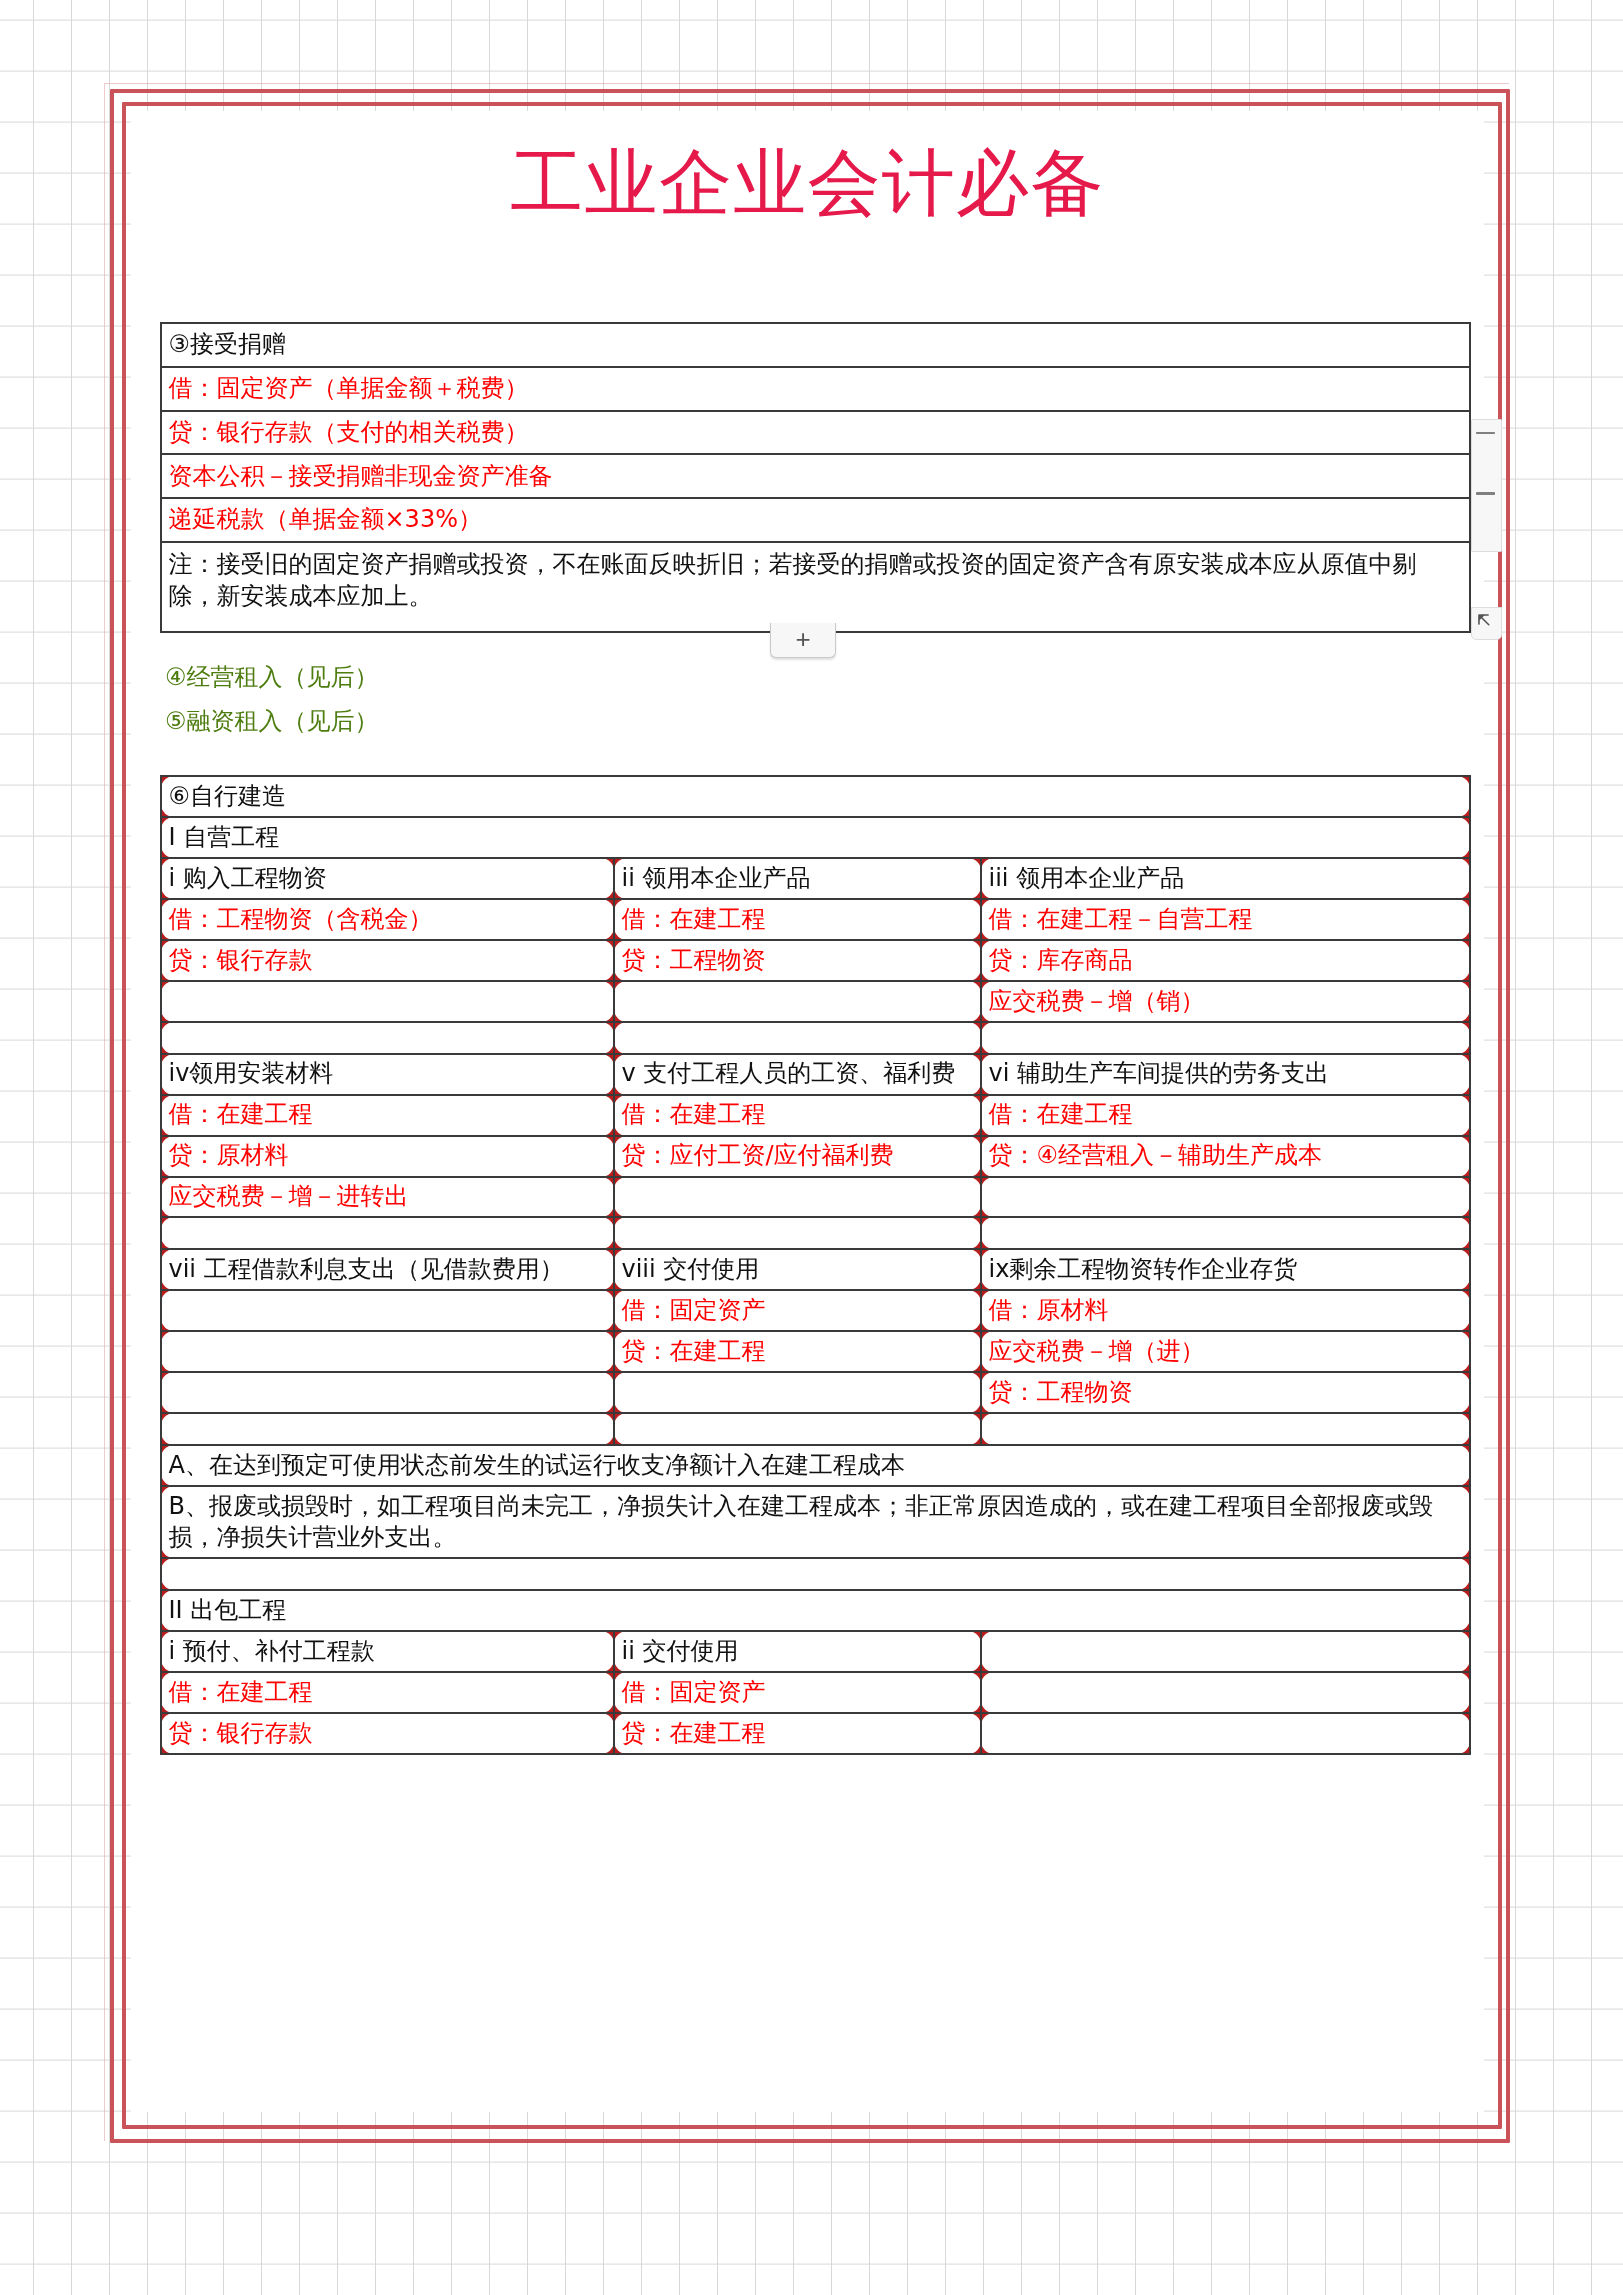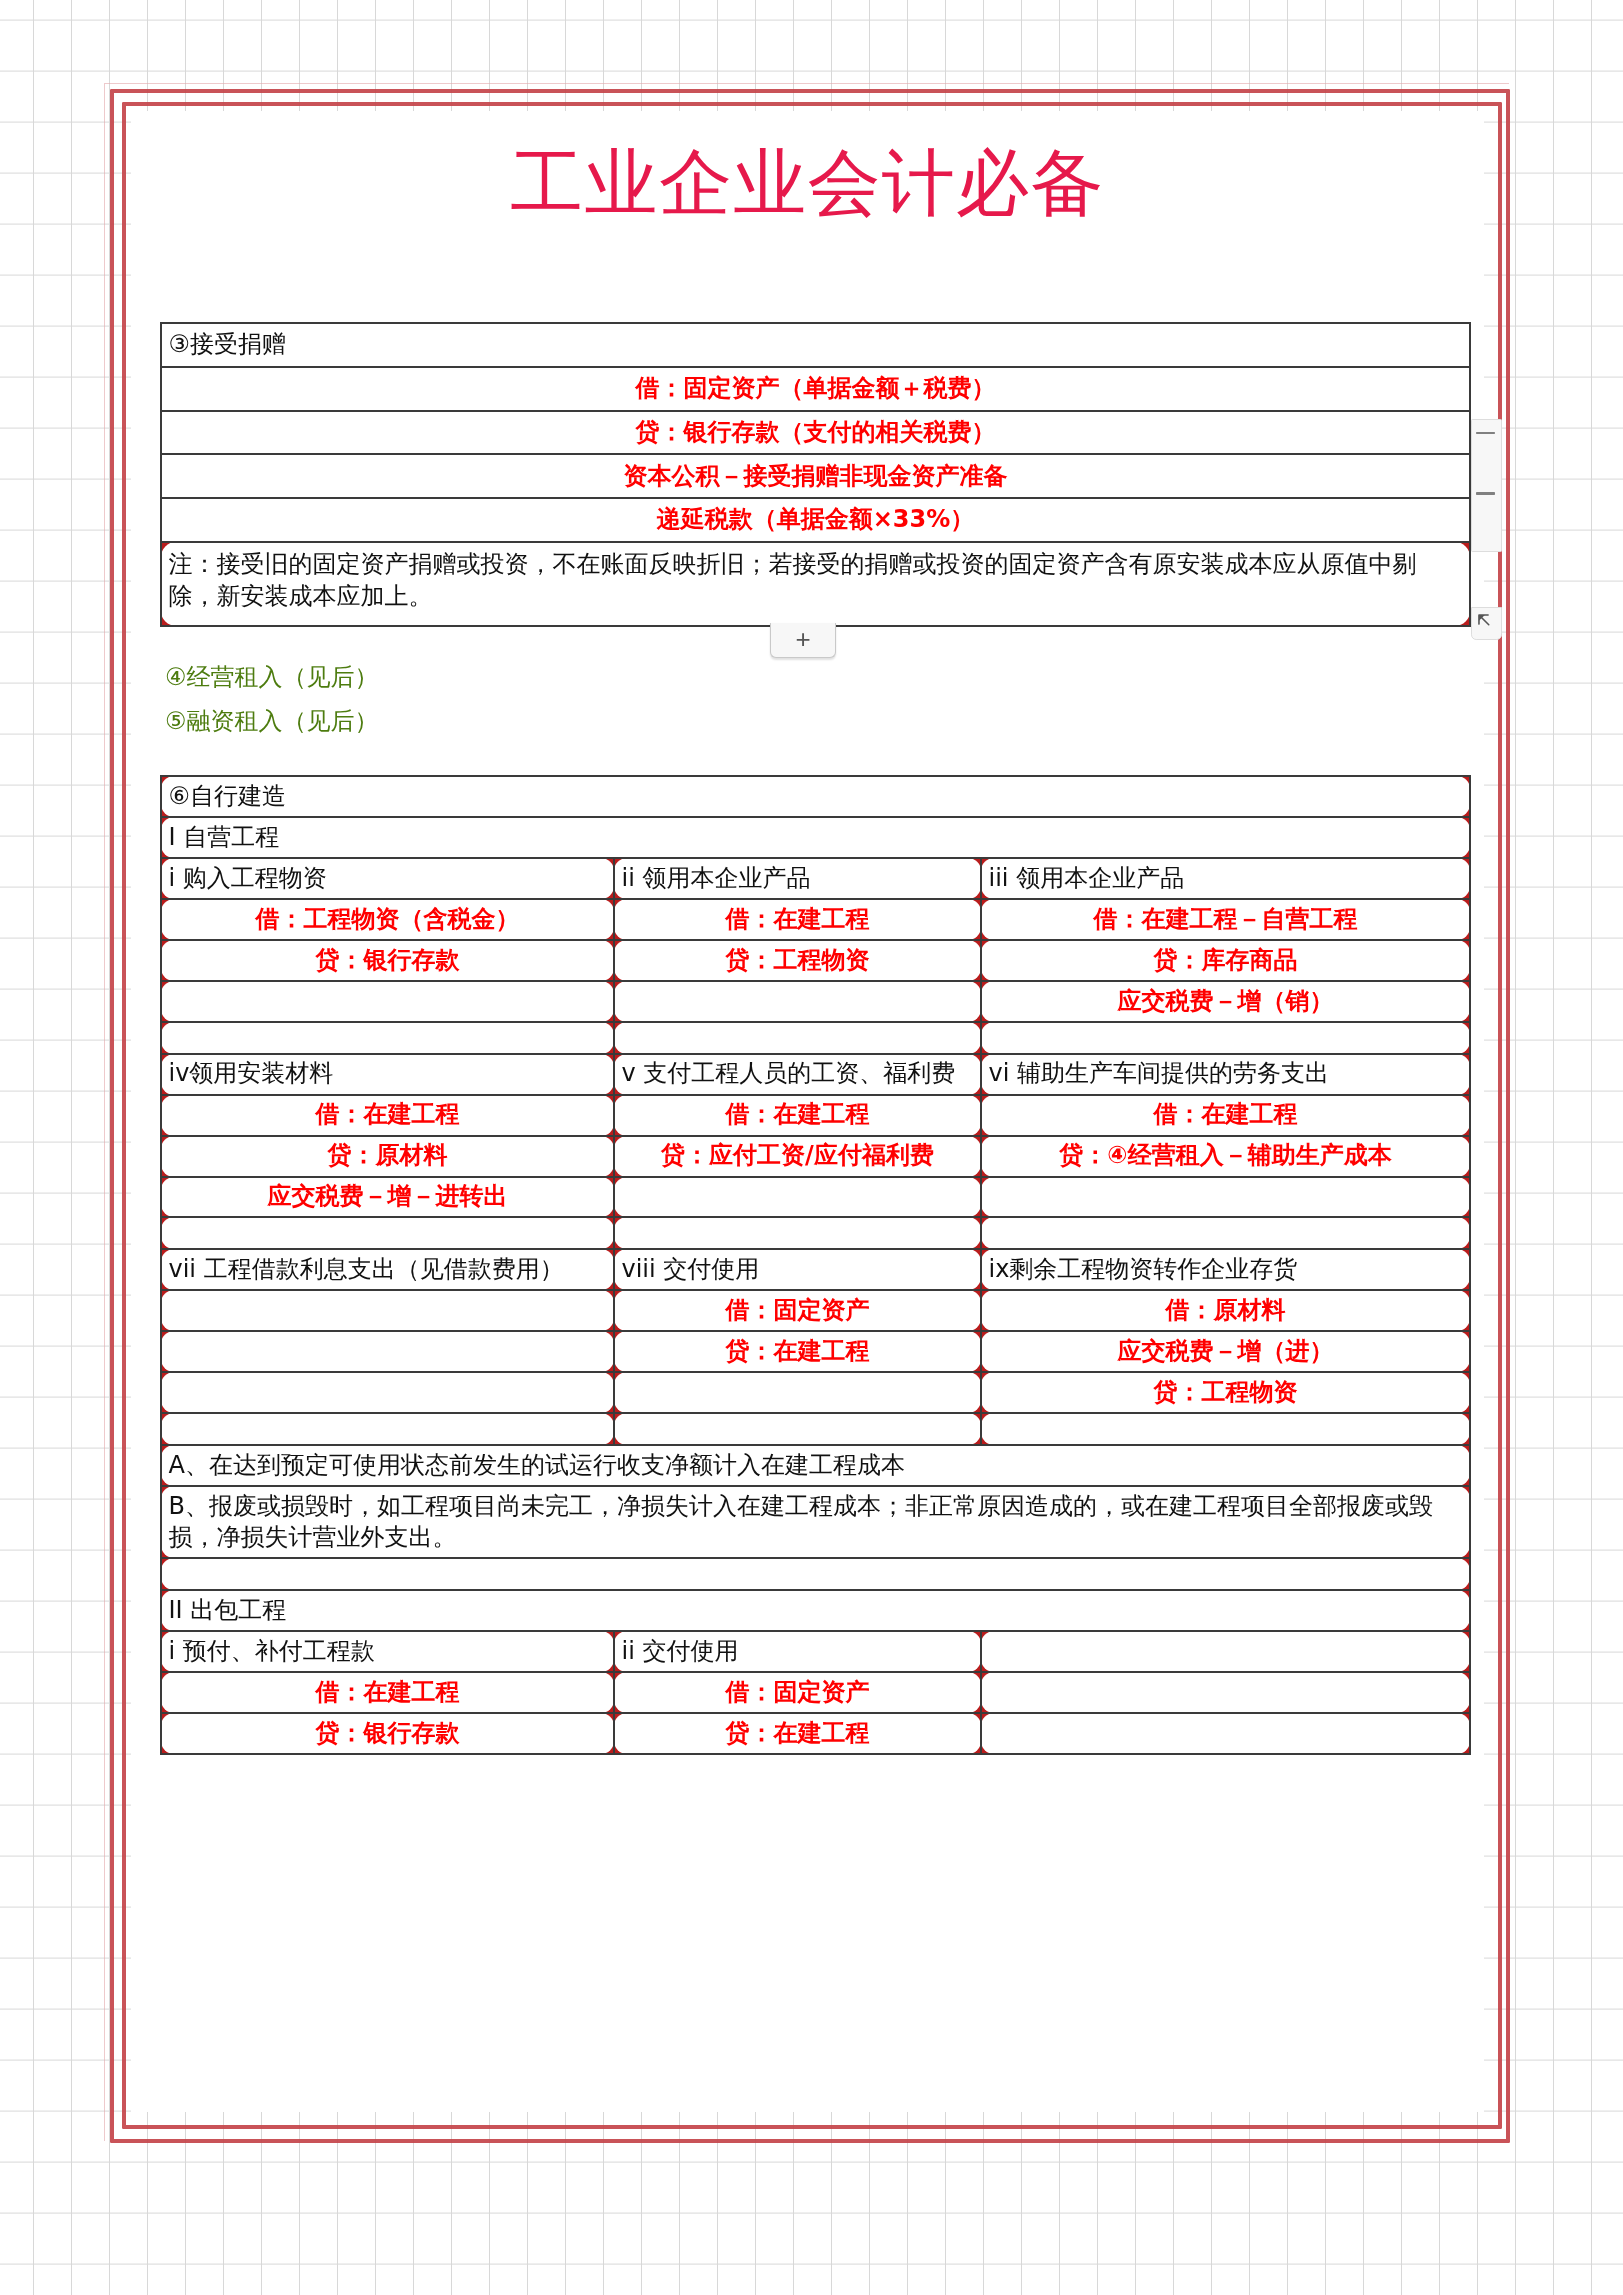--- a/index.html
+++ b/index.html
@@ -116,39 +116,37 @@
     padding: 3.9px 6.5px;
     vertical-align: middle;
     font-size: 24px;
     line-height: 1.30;
     color: #111111;
     background: #ffffff;
     word-break: break-word;
   }
   .jtable td.red {
     color: #ff0000;
-    font-weight: bold;
-    text-align: center;
+    font-weight: normal;
   }
   .ind1 { padding-left: 18.3px; }
   .ind2 { padding-left: 43px; }
 
   
   #table-donation {
     left: 160px;
     top: 322px;
     width: 1309px;
   }
   #table-donation td { height: 34px; }
   #table-donation td.note {
     font-size: 24px;
     line-height: 1.32;
     padding-top: 6.5px;
-    padding-bottom: 12px;
-    border-radius: 15px;
+    padding-bottom: 18px;
   }
 
   
   #line-lease-operating,
   #line-lease-finance {
     position: absolute;
     left: 165px;
     font-size: 24px;
     color: #4d7c0f;
     font-family: "DejaVu Sans", "Liberation Sans", sans-serif;

